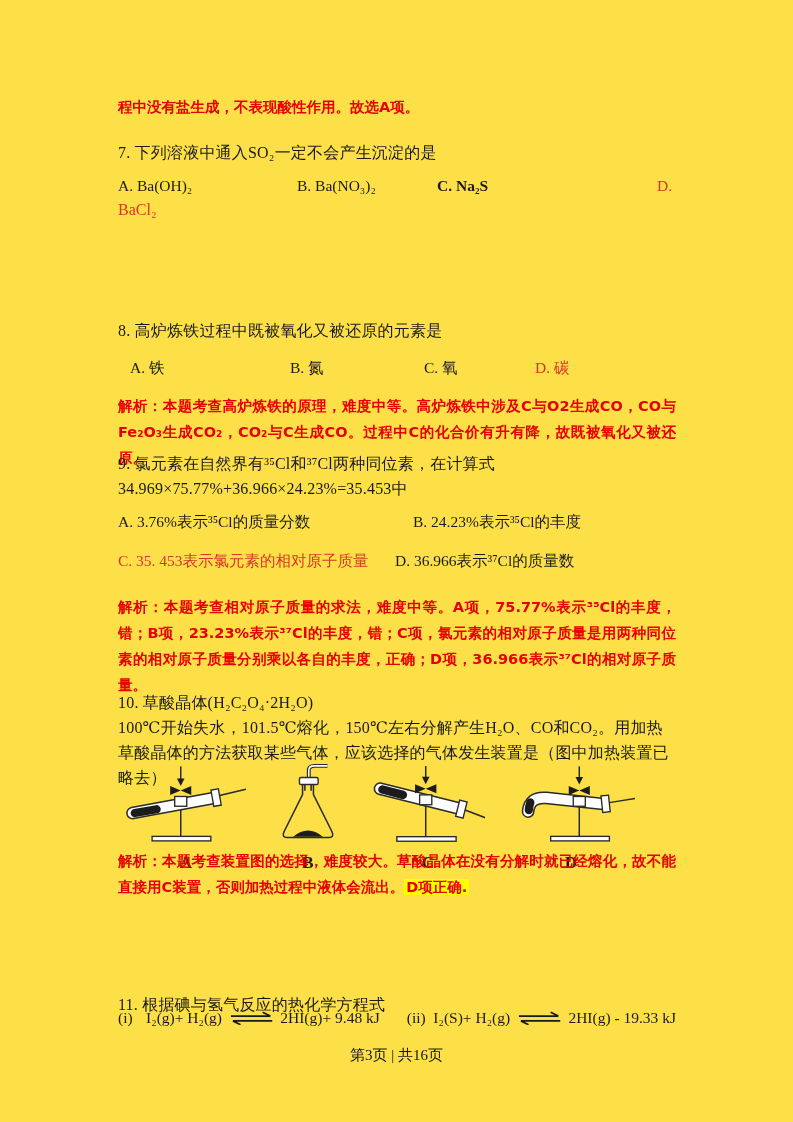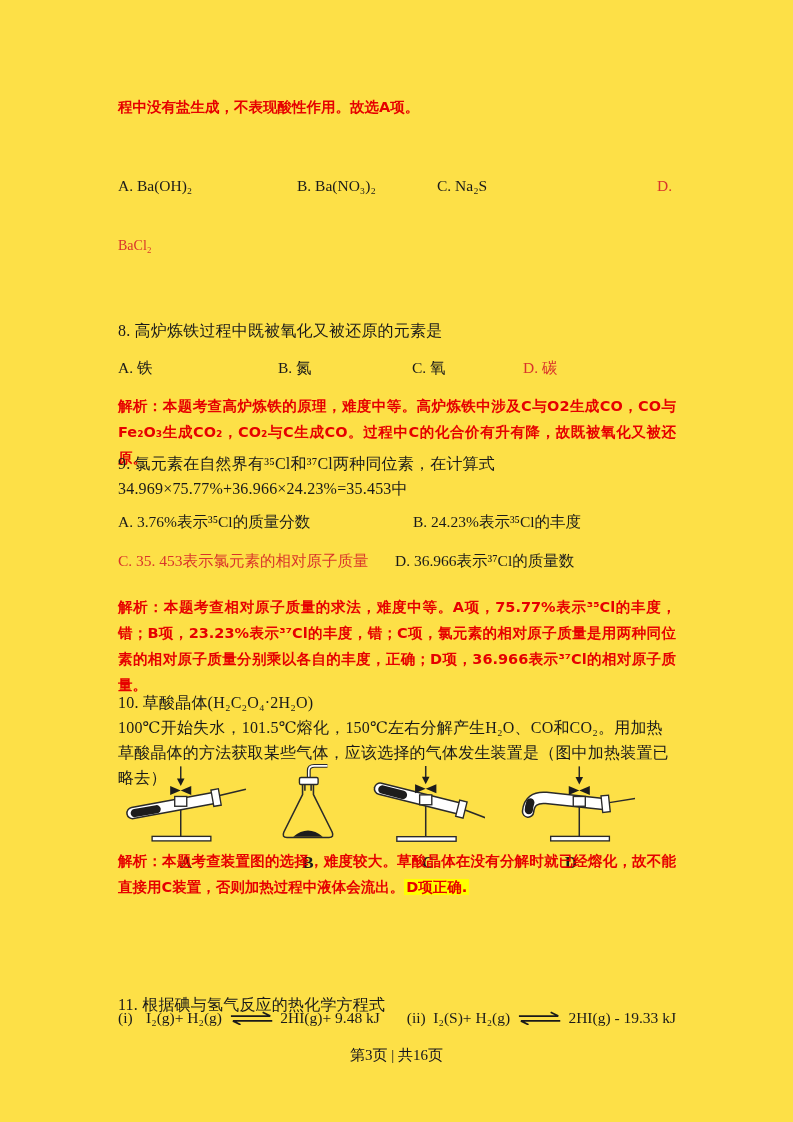--- a/index.html
+++ b/index.html
@@ -18,23 +18,23 @@
     font-family:"DejaVu Sans","Liberation Sans",sans-serif;
     font-weight:bold;
     color:var(--red-bold,#e60000);
     font-size:14.5px;line-height:26px;
     text-align:justify;
   }
   .red-plain{color:var(--red-option,#d9342b);}
   .opt-row{display:flex;font-size:15.5px;line-height:24px;}
   .opt-row span{flex:0 0 auto;}
   
-  .q7a{width:179px;} .q7b{width:140px;} .q7c{width:220px;}
+  .q7a{width:179px;} .q7b{width:140px;} .q7c{width:220px;font-weight:bold;}
   
-  .q8a{width:160px;} .q8b{width:134px;} .q8c{width:111px;}
+  .q8a{width:160px;margin-left:12px;} .q8b{width:134px;} .q8c{width:111px;}
   
   .q9ab .colL{width:295px;} .q9cd .colL{width:277px;}
   .figrow{
     position:absolute;left:122px;top:756px;width:560px;
     display:flex;align-items:flex-end;
   }
   .fig{display:flex;flex-direction:column;align-items:center;}
   .fig-a{width:128px;} .fig-b{width:72px;margin-left:22px;}
   .fig-c{width:116px;margin-left:26px;} .fig-d{width:130px;margin-left:20px;}
   .figlabel{font-size:17px;font-weight:bold;line-height:20px;margin-top:1px;}
@@ -53,28 +53,29 @@
   svg .filldark{fill:#1c1c1c;stroke:none;}
   svg .whitebox{fill:#ffffff;stroke:#2a2a2a;stroke-width:1.8;}
 </style>
 </head>
 <body>
 
 <div class="page">
 
   <p class="blk analysis" style="top:94px;">程中没有盐生成，不表现酸性作用。故选A项。</p>
 
+  <p class="blk qtext" style="top:140px;">7. 下列溶液中通入SO₂一定不会产生沉淀的是</p>
 
   <div class="blk opt-row" style="top:174px;">
     <span class="q7a">A.  Ba(OH)₂</span>
     <span class="q7b">B.  Ba(NO₃)₂</span>
     <span class="q7c">C.  Na₂S</span>
     <span class="red-plain">D.</span>
   </div>
-  <p class="blk red-plain" style="top:198px;font-size:14px;line-height:24px;margin-top:36px;">BaCl₂</p>
+  <p class="blk red-plain" style="top:198px;font-size:16px;line-height:24px;">BaCl₂</p>
 
 
   <p class="blk qtext" style="top:318px;">8. 高炉炼铁过程中既被氧化又被还原的元素是</p>
 
   <div class="blk opt-row" style="top:356px;">
     <span class="q8a">A. 铁</span>
     <span class="q8b">B. 氮</span>
     <span class="q8c">C. 氧</span>
     <span class="red-plain">D. 碳</span>
   </div>

